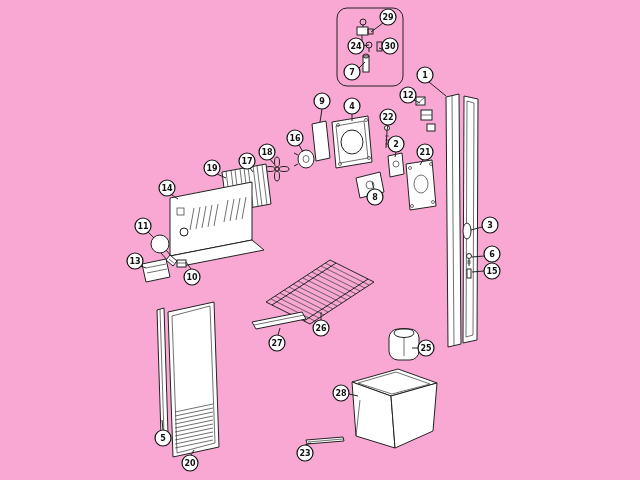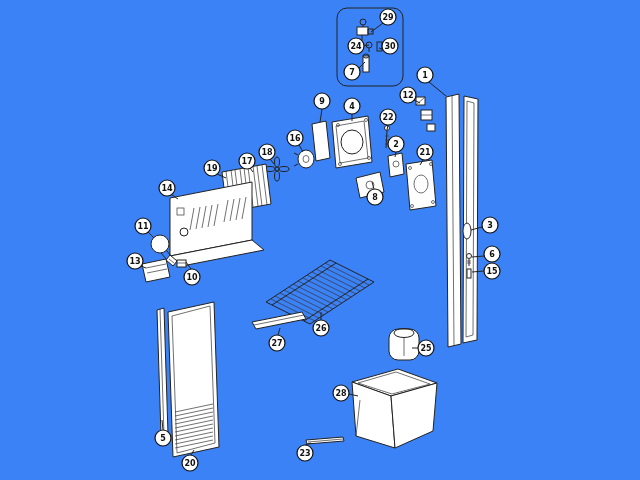--- a/index.html
+++ b/index.html
@@ -1,16 +1,16 @@
 <!DOCTYPE html>
 <html><head>
 <meta charset="utf-8">
 <style>
   html,body{margin:0;padding:0;background:#ffffff;width:640px;height:480px;overflow:hidden;}
-  .stage{position:relative;width:640px;height:480px;background:#3b82f6;font-family:"DejaVu Sans","Liberation Sans",sans-serif;}
+  .stage{position:relative;width:640px;height:480px;background:#f9a8d4;font-family:"DejaVu Sans","Liberation Sans",sans-serif;}
   svg{display:block;}
   .ln{stroke:#222;fill:none;stroke-width:1;}
   .lnw{stroke:#222;fill:#ffffff;stroke-width:1;}
   .thin{stroke:#333;fill:none;stroke-width:.7;}
   .callout circle{fill:#ffffff;stroke:#111;stroke-width:1.2;}
   .callout text{font-family:"DejaVu Sans","Liberation Sans",sans-serif;font-size:8px;font-weight:bold;fill:#111;text-anchor:middle;dominant-baseline:central;}
   .leader line{stroke:#222;stroke-width:1;}
 </style>
 </head>
 <body>

